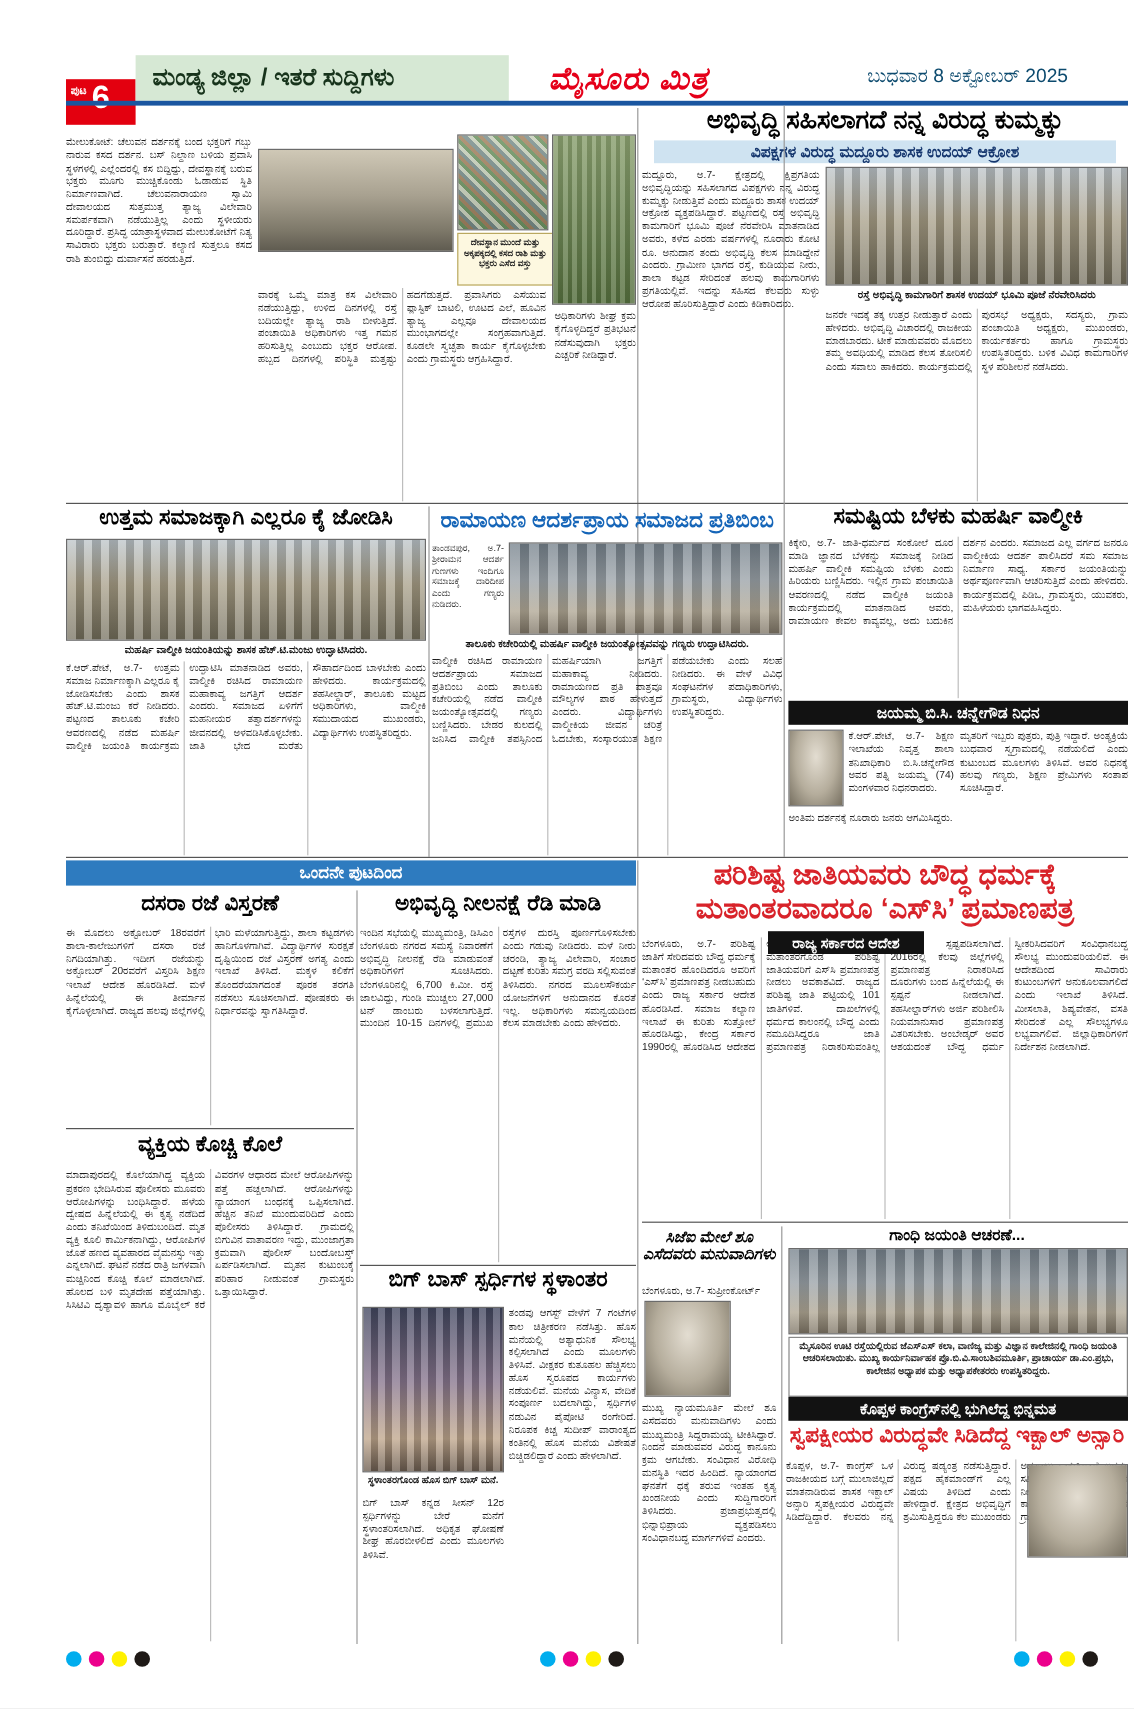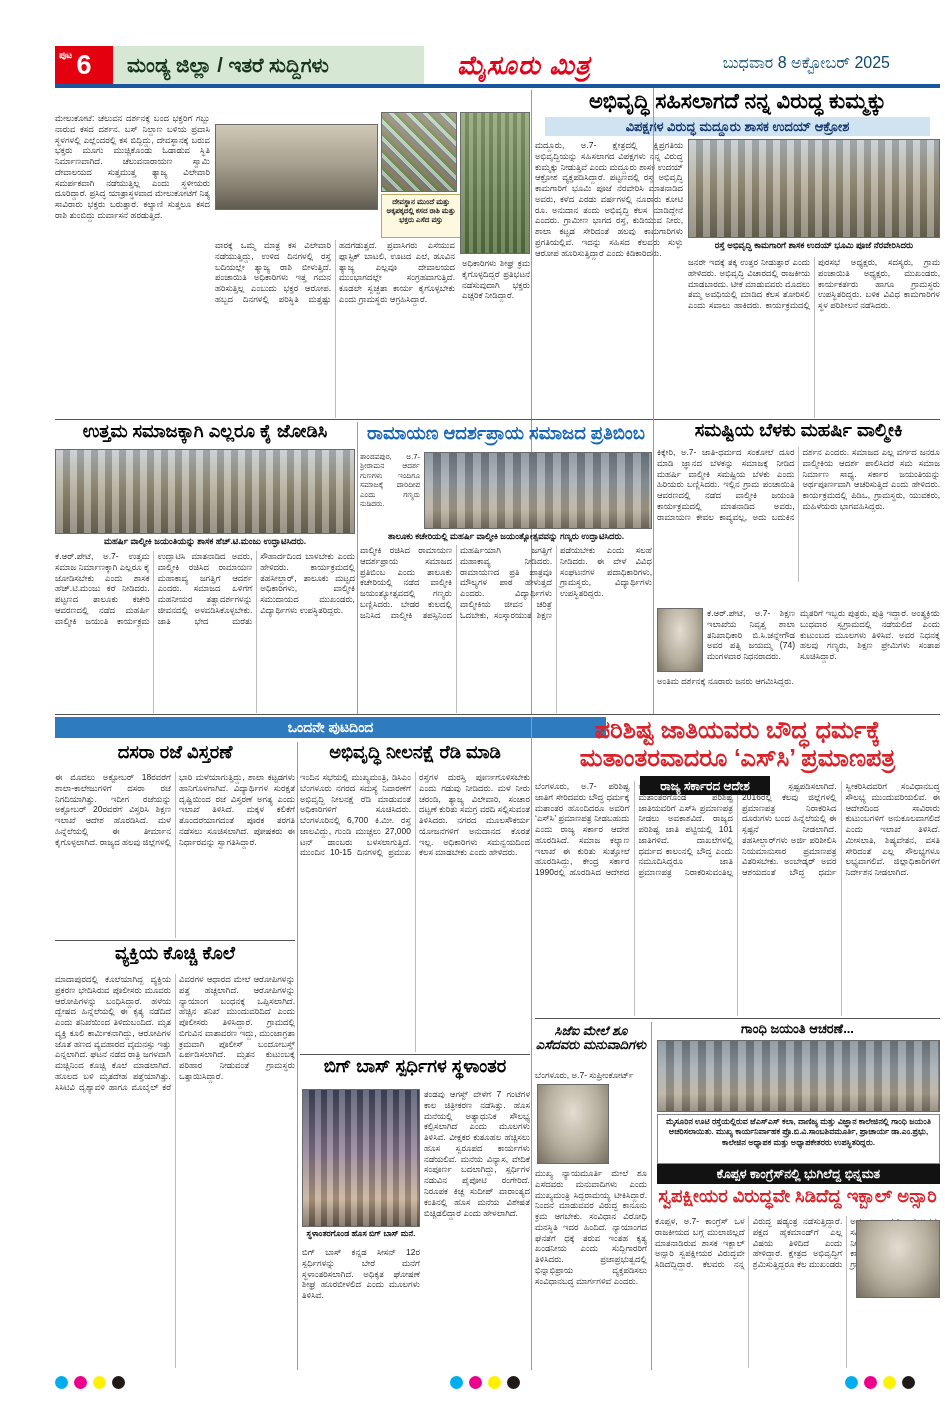--- a/index.html
+++ b/index.html
@@ -1,20 +1,20 @@
 <!DOCTYPE html>
 <html><head>
 <meta charset="utf-8">
 <style>
   html,body{margin:0;padding:0;background:#d9d9d9;}
   .page{position:relative;width:945px;height:1424px;background:#ffffff;
         font-family:"Liberation Sans","DejaVu Sans",sans-serif;overflow:hidden;margin:0 auto;}
   .abs{position:absolute;}
   
-  .pagenum{background:#e3000f;color:#fff;display:flex;align-items:center;justify-content:center;}
+  .pagenum{background:#e3000f;color:#fff;display:flex;align-items:flex-start;justify-content:center;margin-top:20px;}
   .pagenum .lbl{font-size:9px;position:absolute;left:4px;top:4px;font-weight:bold;}
   .pagenum .num{font-size:27px;font-weight:bold;}
   .sectionbar{background:#d6e8d4;color:#17331b;display:flex;align-items:center;
               font-size:20px;font-weight:bold;padding-left:14px;}
   .masthead{color:#e50019;font-size:26px;font-weight:bold;font-style:italic;text-align:center;
             letter-spacing:1px;}
   .pagedate{font-size:16px;font-weight:normal;color:#0c4a6e;text-align:right;}
   .bluerule{background:#1a56a0;}
   
   .vrule{width:1px;background:#9a9a9a;}
@@ -110,28 +110,29 @@
   <div class="abs bt bt-sm" style="left:360px;top:452px;width:60px;height:78px;">ತಾಂಡವಪುರ, ಅ.7- ಶ್ರೀರಾಮನ ಆದರ್ಶ ಗುಣಗಳು ಇಂದಿಗೂ ಸಮಾಜಕ್ಕೆ ದಾರಿದೀಪ ಎಂದು ಗಣ್ಯರು ನುಡಿದರು.</div>
   <div class="abs photo ph-meeting" style="left:424px;top:452px;width:228px;height:77px;"></div>
   <div class="abs cap" style="left:360px;top:531px;width:292px;height:11px;">ತಾಲೂಕು ಕಚೇರಿಯಲ್ಲಿ ಮಹರ್ಷಿ ವಾಲ್ಮೀಕಿ ಜಯಂತ್ಯೋತ್ಸವವನ್ನು ಗಣ್ಯರು ಉದ್ಘಾಟಿಸಿದರು.</div>
   <div class="abs bt cols-3" style="left:360px;top:545px;width:292px;height:168px;">ವಾಲ್ಮೀಕಿ ರಚಿಸಿದ ರಾಮಾಯಣ ಆದರ್ಶಪ್ರಾಯ ಸಮಾಜದ ಪ್ರತಿಬಿಂಬ ಎಂದು ತಾಲೂಕು ಕಚೇರಿಯಲ್ಲಿ ನಡೆದ ವಾಲ್ಮೀಕಿ ಜಯಂತ್ಯೋತ್ಸವದಲ್ಲಿ ಗಣ್ಯರು ಬಣ್ಣಿಸಿದರು. ಬೇಡರ ಕುಲದಲ್ಲಿ ಜನಿಸಿದ ವಾಲ್ಮೀಕಿ ತಪಸ್ಸಿನಿಂದ ಮಹರ್ಷಿಯಾಗಿ ಜಗತ್ತಿಗೆ ಮಹಾಕಾವ್ಯ ನೀಡಿದರು. ರಾಮಾಯಣದ ಪ್ರತಿ ಪಾತ್ರವೂ ಮೌಲ್ಯಗಳ ಪಾಠ ಹೇಳುತ್ತದೆ ಎಂದರು. ವಿದ್ಯಾರ್ಥಿಗಳು ವಾಲ್ಮೀಕಿಯ ಜೀವನ ಚರಿತ್ರೆ ಓದಬೇಕು, ಸಂಸ್ಕಾರಯುತ ಶಿಕ್ಷಣ ಪಡೆಯಬೇಕು ಎಂದು ಸಲಹೆ ನೀಡಿದರು. ಈ ವೇಳೆ ವಿವಿಧ ಸಂಘಟನೆಗಳ ಪದಾಧಿಕಾರಿಗಳು, ಗ್ರಾಮಸ್ಥರು, ವಿದ್ಯಾರ್ಥಿಗಳು ಉಪಸ್ಥಿತರಿದ್ದರು.</div>
 
   <div class="abs vrule" style="left:653px;top:88px;height:626px;"></div>
 
   <div class="abs hl hl-19" style="left:657px;top:421px;width:283px;">ಸಮಷ್ಟಿಯ ಬೆಳಕು ಮಹರ್ಷಿ ವಾಲ್ಮೀಕಿ</div>
   <div class="abs bt cols-2" style="left:657px;top:447px;width:283px;height:135px;">ಕಿಕ್ಕೇರಿ, ಅ.7- ಜಾತಿ-ಧರ್ಮದ ಸಂಕೋಲೆ ದೂರ ಮಾಡಿ ಜ್ಞಾನದ ಬೆಳಕನ್ನು ಸಮಾಜಕ್ಕೆ ನೀಡಿದ ಮಹರ್ಷಿ ವಾಲ್ಮೀಕಿ ಸಮಷ್ಟಿಯ ಬೆಳಕು ಎಂದು ಹಿರಿಯರು ಬಣ್ಣಿಸಿದರು. ಇಲ್ಲಿನ ಗ್ರಾಮ ಪಂಚಾಯಿತಿ ಆವರಣದಲ್ಲಿ ನಡೆದ ವಾಲ್ಮೀಕಿ ಜಯಂತಿ ಕಾರ್ಯಕ್ರಮದಲ್ಲಿ ಮಾತನಾಡಿದ ಅವರು, ರಾಮಾಯಣ ಕೇವಲ ಕಾವ್ಯವಲ್ಲ, ಅದು ಬದುಕಿನ ದರ್ಶನ ಎಂದರು. ಸಮಾಜದ ಎಲ್ಲ ವರ್ಗದ ಜನರೂ ವಾಲ್ಮೀಕಿಯ ಆದರ್ಶ ಪಾಲಿಸಿದರೆ ಸಮ ಸಮಾಜ ನಿರ್ಮಾಣ ಸಾಧ್ಯ. ಸರ್ಕಾರ ಜಯಂತಿಯನ್ನು ಅರ್ಥಪೂರ್ಣವಾಗಿ ಆಚರಿಸುತ್ತಿದೆ ಎಂದು ಹೇಳಿದರು. ಕಾರ್ಯಕ್ರಮದಲ್ಲಿ ಪಿಡಿಒ, ಗ್ರಾಮಸ್ಥರು, ಯುವಕರು, ಮಹಿಳೆಯರು ಭಾಗವಹಿಸಿದ್ದರು.</div>
 
+  <div class="abs bar-black" style="left:657px;top:584px;width:283px;height:20px;">ಜಯಮ್ಮ ಬಿ.ಸಿ. ಚನ್ನೇಗೌಡ ನಿಧನ</div>
   <div class="abs photo ph-portrait" style="left:657px;top:608px;width:46px;height:64px;"></div>
   <div class="abs bt" style="left:707px;top:608px;width:88px;height:66px;">ಕೆ.ಆರ್.ಪೇಟೆ, ಅ.7- ಶಿಕ್ಷಣ ಇಲಾಖೆಯ ನಿವೃತ್ತ ಶಾಲಾ ತನಿಖಾಧಿಕಾರಿ ಬಿ.ಸಿ.ಚನ್ನೇಗೌಡ ಅವರ ಪತ್ನಿ ಜಯಮ್ಮ (74) ಮಂಗಳವಾರ ನಿಧನರಾದರು.</div>
   <div class="abs bt" style="left:800px;top:608px;width:140px;height:104px;">ಮೃತರಿಗೆ ಇಬ್ಬರು ಪುತ್ರರು, ಪುತ್ರಿ ಇದ್ದಾರೆ. ಅಂತ್ಯಕ್ರಿಯೆ ಬುಧವಾರ ಸ್ವಗ್ರಾಮದಲ್ಲಿ ನಡೆಯಲಿದೆ ಎಂದು ಕುಟುಂಬದ ಮೂಲಗಳು ತಿಳಿಸಿವೆ. ಅವರ ನಿಧನಕ್ಕೆ ಹಲವು ಗಣ್ಯರು, ಶಿಕ್ಷಣ ಪ್ರೇಮಿಗಳು ಸಂತಾಪ ಸೂಚಿಸಿದ್ದಾರೆ.</div>
   <div class="abs bt" style="left:657px;top:676px;width:138px;height:36px;">ಅಂತಿಮ ದರ್ಶನಕ್ಕೆ ನೂರಾರು ಜನರು ಆಗಮಿಸಿದ್ದರು.</div>
 
   <div class="abs hrule" style="left:55px;top:714px;width:885px;"></div>
 
-  <div class="abs band-blue" style="left:55px;top:717px;width:551px;height:21px;text-align:center;">ಒಂದನೇ ಪುಟದಿಂದ</div>
+  <div class="abs band-blue" style="left:55px;top:717px;width:475px;height:21px;text-align:center;">ಒಂದನೇ ಪುಟದಿಂದ</div>
 
   <div class="abs hl hl-19" style="left:55px;top:743px;width:240px;">ದಸರಾ ರಜೆ ವಿಸ್ತರಣೆ</div>
   <div class="abs bt cols-2" style="left:55px;top:772px;width:240px;height:166px;">ಈ ಮೊದಲು ಅಕ್ಟೋಬರ್ 18ರವರೆಗೆ ಶಾಲಾ-ಕಾಲೇಜುಗಳಿಗೆ ದಸರಾ ರಜೆ ನಿಗದಿಯಾಗಿತ್ತು. ಇದೀಗ ರಜೆಯನ್ನು ಅಕ್ಟೋಬರ್ 20ರವರೆಗೆ ವಿಸ್ತರಿಸಿ ಶಿಕ್ಷಣ ಇಲಾಖೆ ಆದೇಶ ಹೊರಡಿಸಿದೆ. ಮಳೆ ಹಿನ್ನೆಲೆಯಲ್ಲಿ ಈ ತೀರ್ಮಾನ ಕೈಗೊಳ್ಳಲಾಗಿದೆ. ರಾಜ್ಯದ ಹಲವು ಜಿಲ್ಲೆಗಳಲ್ಲಿ ಭಾರಿ ಮಳೆಯಾಗುತ್ತಿದ್ದು, ಶಾಲಾ ಕಟ್ಟಡಗಳು ಹಾನಿಗೊಳಗಾಗಿವೆ. ವಿದ್ಯಾರ್ಥಿಗಳ ಸುರಕ್ಷತೆ ದೃಷ್ಟಿಯಿಂದ ರಜೆ ವಿಸ್ತರಣೆ ಅಗತ್ಯ ಎಂದು ಇಲಾಖೆ ತಿಳಿಸಿದೆ. ಮಕ್ಕಳ ಕಲಿಕೆಗೆ ತೊಂದರೆಯಾಗದಂತೆ ಪೂರಕ ತರಗತಿ ನಡೆಸಲು ಸೂಚಿಸಲಾಗಿದೆ. ಪೋಷಕರು ಈ ನಿರ್ಧಾರವನ್ನು ಸ್ವಾಗತಿಸಿದ್ದಾರೆ.</div>
   <div class="abs hrule" style="left:55px;top:940px;width:240px;"></div>
 
   <div class="abs hl hl-19" style="left:55px;top:944px;width:240px;">ವ್ಯಕ್ತಿಯ ಕೊಚ್ಚಿ ಕೊಲೆ</div>
   <div class="abs bt cols-2" style="left:55px;top:974px;width:240px;height:394px;">ಮಾದಾಪುರದಲ್ಲಿ ಕೊಲೆಯಾಗಿದ್ದ ವ್ಯಕ್ತಿಯ ಪ್ರಕರಣ ಭೇದಿಸಿರುವ ಪೊಲೀಸರು ಮೂವರು ಆರೋಪಿಗಳನ್ನು ಬಂಧಿಸಿದ್ದಾರೆ. ಹಳೆಯ ದ್ವೇಷದ ಹಿನ್ನೆಲೆಯಲ್ಲಿ ಈ ಕೃತ್ಯ ನಡೆದಿದೆ ಎಂದು ತನಿಖೆಯಿಂದ ತಿಳಿದುಬಂದಿದೆ. ಮೃತ ವ್ಯಕ್ತಿ ಕೂಲಿ ಕಾರ್ಮಿಕನಾಗಿದ್ದು, ಆರೋಪಿಗಳ ಜೊತೆ ಹಣದ ವ್ಯವಹಾರದ ವೈಮನಸ್ಸು ಇತ್ತು ಎನ್ನಲಾಗಿದೆ. ಘಟನೆ ನಡೆದ ರಾತ್ರಿ ಜಗಳವಾಗಿ ಮಚ್ಚಿನಿಂದ ಕೊಚ್ಚಿ ಕೊಲೆ ಮಾಡಲಾಗಿದೆ. ಹೊಲದ ಬಳಿ ಮೃತದೇಹ ಪತ್ತೆಯಾಗಿತ್ತು. ಸಿಸಿಟಿವಿ ದೃಶ್ಯಾವಳಿ ಹಾಗೂ ಮೊಬೈಲ್ ಕರೆ ವಿವರಗಳ ಆಧಾರದ ಮೇಲೆ ಆರೋಪಿಗಳನ್ನು ಪತ್ತೆ ಹಚ್ಚಲಾಗಿದೆ. ಆರೋಪಿಗಳನ್ನು ನ್ಯಾಯಾಂಗ ಬಂಧನಕ್ಕೆ ಒಪ್ಪಿಸಲಾಗಿದೆ. ಹೆಚ್ಚಿನ ತನಿಖೆ ಮುಂದುವರಿದಿದೆ ಎಂದು ಪೊಲೀಸರು ತಿಳಿಸಿದ್ದಾರೆ. ಗ್ರಾಮದಲ್ಲಿ ಬಿಗುವಿನ ವಾತಾವರಣ ಇದ್ದು, ಮುಂಜಾಗ್ರತಾ ಕ್ರಮವಾಗಿ ಪೊಲೀಸ್ ಬಂದೋಬಸ್ತ್ ಏರ್ಪಡಿಸಲಾಗಿದೆ. ಮೃತನ ಕುಟುಂಬಕ್ಕೆ ಪರಿಹಾರ ನೀಡುವಂತೆ ಗ್ರಾಮಸ್ಥರು ಒತ್ತಾಯಿಸಿದ್ದಾರೆ.</div>
 
   <div class="abs vrule" style="left:297px;top:742px;height:628px;"></div>
 

